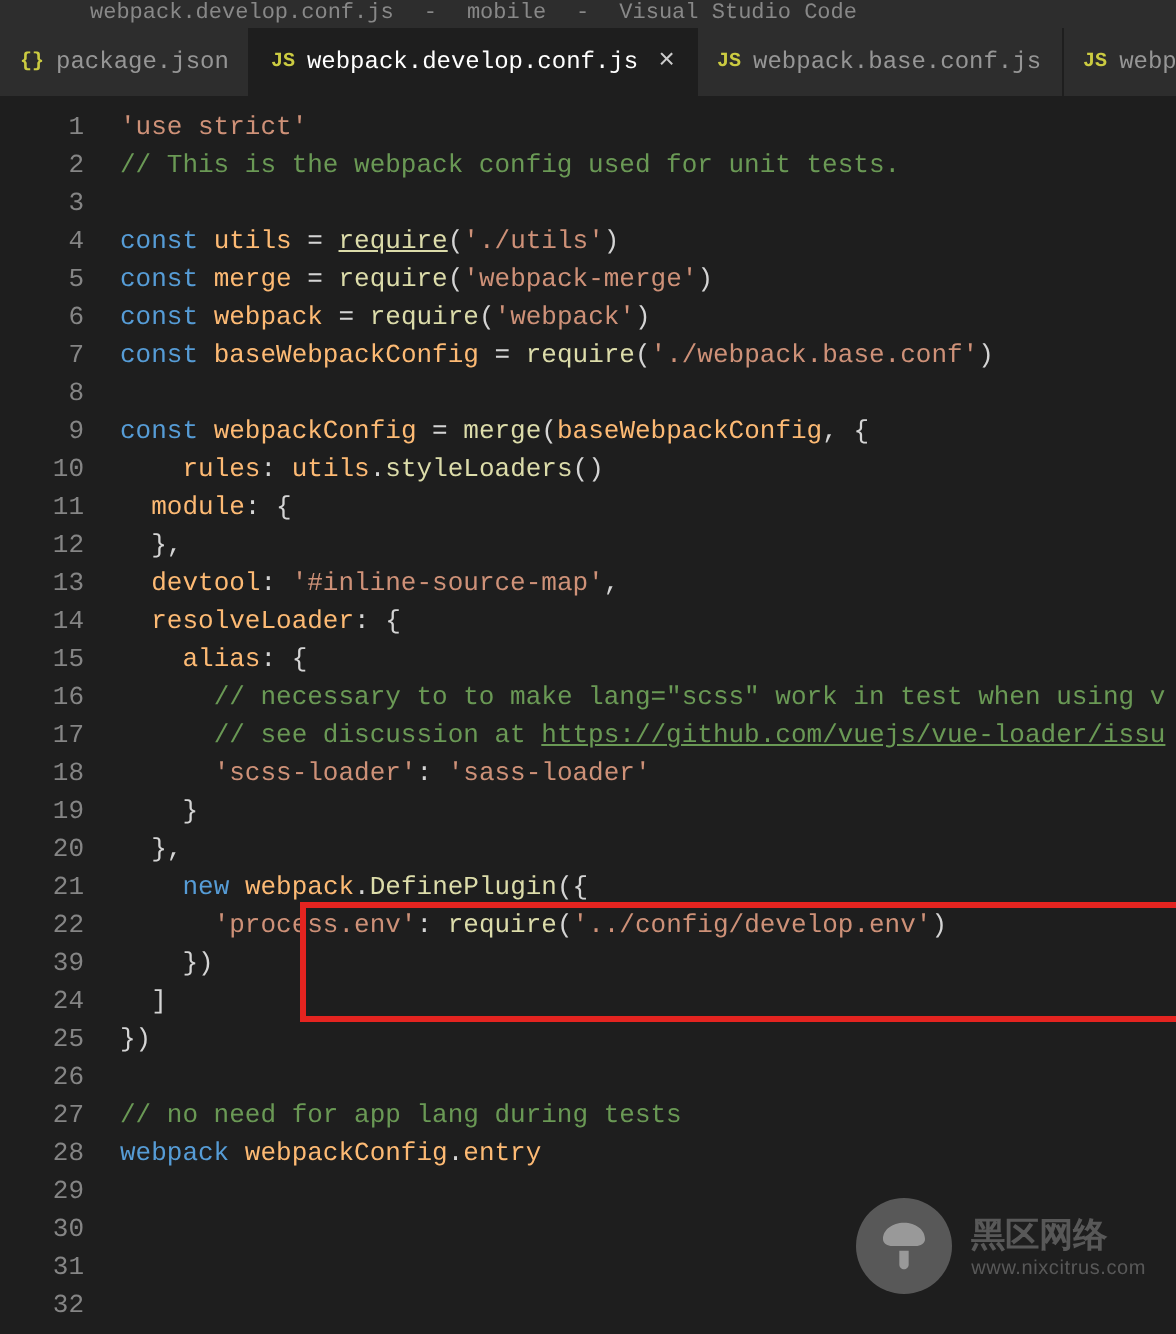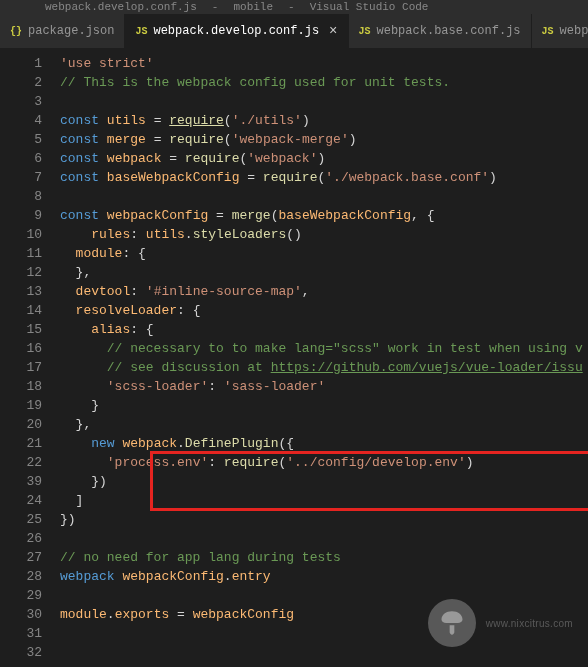--- a/index.html
+++ b/index.html
@@ -237,28 +237,28 @@
     <div class="line">  <span class="p">},</span></div>
     <div class="line">    <span class="k">new</span> <span class="v">webpack</span><span class="p">.</span><span class="f">DefinePlugin</span><span class="p">({</span></div>
     <div class="line">      <span class="s">'process.env'</span><span class="p">: </span><span class="f">require</span><span class="p">(</span><span class="s">'../config/develop.env'</span><span class="p">)</span></div>
     <div class="line">    <span class="p">})</span></div>
     <div class="line">  <span class="p">]</span></div>
     <div class="line"><span class="p">})</span></div>
     <div class="line"></div>
     <div class="line"><span class="c">// no need for app lang during tests</span></div>
     <div class="line"><span class="k">webpack</span> <span class="v">webpackConfig</span><span class="p">.</span><span class="v">entry</span></div>
     <div class="line"></div>
-    <div class="line"><span class="v">module</span><span class="p">.</span><span class="v">exports</span><span class="p"> = </span><span class="v">webpackConfig</span></div>
     <div class="line"></div>
     <div class="highlight-box"></div>
   </div>
 </div>
 
 <div class="watermark">
   <div class="watermark-icon">
     <svg viewBox="0 0 24 24" fill="#fff">
         <path d="M12 2C7 2 3 5 3 9c0 2 2 3 4 3h10c2 0 4-1 4-3 0-4-4-7-9-7zm-2 12v6c0 1 1 2 2 2s2-1 2-2v-6h-4z"></path>
       </svg>
   </div>
   <div class="watermark-text">
+    <div class="wt-line1">黑区网络</div>
     <div class="wt-line2">www.nixcitrus.com</div>
   </div>
 </div>
 
 </body></html>

